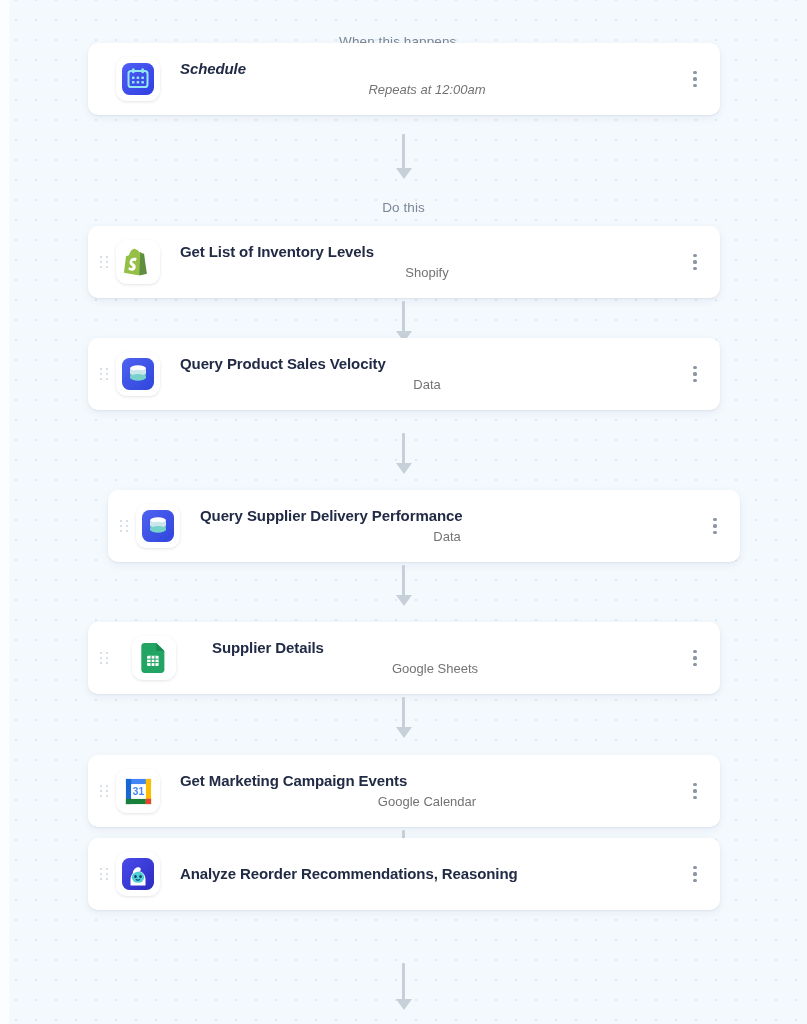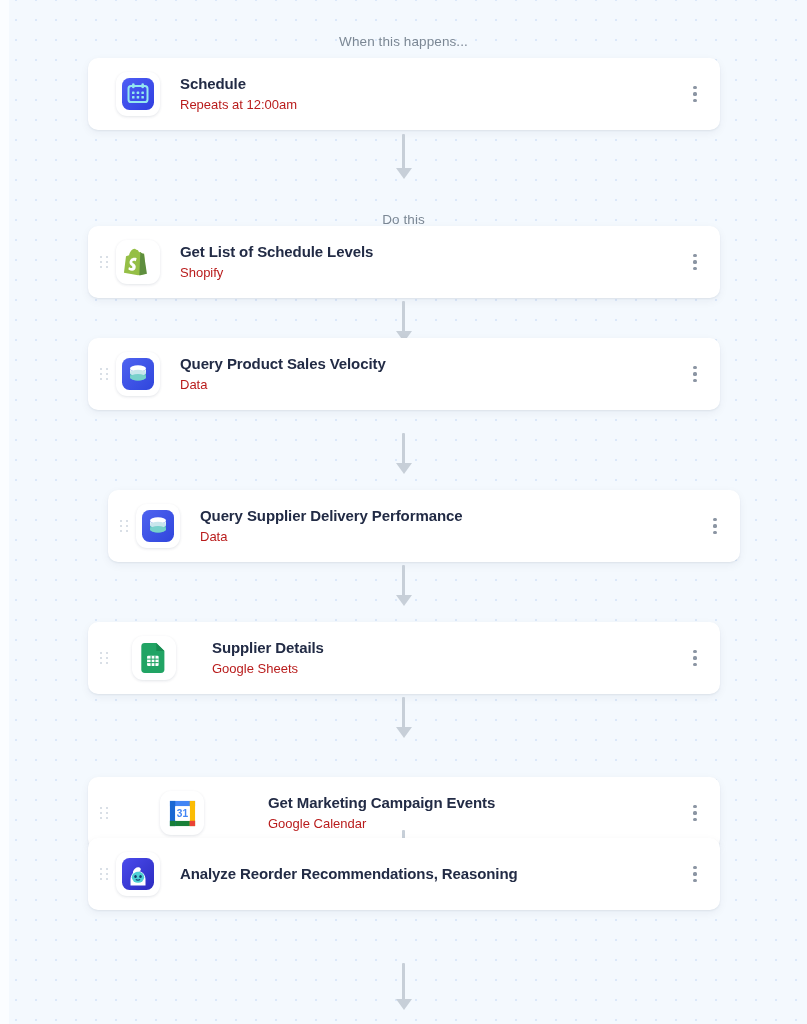--- a/index.html
+++ b/index.html
@@ -70,22 +70,23 @@
     margin-left:2px;
   }
   .icon-tile svg { display:block; }
 
   .card-text { margin-left:20px; flex:1 1 auto; min-width:0; }
   .card-title {
     font-size:15px; font-weight:bold; color:#222b45;
     line-height:1.25; letter-spacing:-.1px; white-space:nowrap;
   }
   .card-sub {
-    font-size:13px; color:#b91c1c; line-height:1.35; margin-top:2px;
+    font-size:13px; color:#737373; line-height:1.35; margin-top:2px;
     white-space:nowrap;
+    text-align:center;
   }
 
   .kebab {
     width:46px; flex:0 0 auto;
     display:flex; flex-direction:column; align-items:center; gap:3.4px;
     padding-right:4px;
   }
   .kebab i { width:3.2px; height:3.2px; border-radius:50%; background:#8b95a3; display:block; }
 </style>
 </head>
@@ -93,21 +94,21 @@
 
 <div id="canvas"></div>
 <div id="leftfade"></div>
 
 <div id="flow">
 
   <div class="label-row" style="top:34px;">
     <div class="section-label">When this happens...</div>
   </div>
 
-  <div class="card" style="top:58px;">
+  <div class="card" style="top:43px;font-style:italic;">
     <div class="handle-spacer"></div>
     <div class="icon-tile">
       <svg width="32" height="32" viewBox="0 0 32 32">
         <defs>
           <linearGradient id="gSched" x1="0" y1="0" x2="1" y2="1">
             <stop offset="0" stop-color="#4f5ef5"></stop>
               <stop offset="1" stop-color="#2f3fe0"></stop>
           </linearGradient>
         </defs>
         <rect x="0" y="0" width="32" height="32" rx="7.5" fill="url(#gSched)"></rect>
@@ -133,21 +134,21 @@
         <i></i>
         <i></i>
       </div>
   </div>
 
   <div class="arrow" style="top:134px;">
     <div class="stem" style="height:35px;"></div>
       <div class="head"></div>
   </div>
 
-  <div class="label-row" style="top:200px;margin-top:12px;">
+  <div class="label-row" style="top:200px;">
     <div class="section-label">Do this</div>
   </div>
 
   <div class="card" style="top:226px;">
     <div class="drag-handle">
       <span class="dots">
           <i></i>
           <i></i>
           <i></i>
           <i></i>
@@ -157,21 +158,21 @@
     </div>
     <div class="icon-tile">
       <svg width="30" height="30" viewBox="0 0 32 32">
         <path d="M22.6 7.3c-.1-.1-.3-.2-.4-.2l-1.9-.1-1.5-1.5c-.2-.2-.4-.2-.7-.1l-.9.3c-.5-1.5-1.4-2.9-3-2.9h-.2c-.5-.6-1-.9-1.5-.9-3.7 0-5.5 4.6-6 6.9l-2.5.8c-.8.2-.8.3-.9 1L1 27.4l15.1 2.8 8.2-1.8c-.1-.2-1.6-20.9-1.7-21.1z" fill="#95bf46"></path>
         <path d="M22.2 7.1l-1.9-.1-1.5-1.5c-.1-.1-.2-.1-.3-.1l-1.1 24.9 8.2-1.8S22.3 7.3 22.2 7.1z" fill="#5e8e3e"></path>
         <path d="M14.6 12.1l-1 3s-.9-.5-2-.5c-1.6 0-1.7 1-1.7 1.3 0 1.4 3.7 1.9 3.7 5.2 0 2.6-1.7 4.3-3.9 4.3-2.7 0-4-1.7-4-1.7l.7-2.4s1.4 1.2 2.5 1.2c.8 0 1.1-.6 1.1-1 0-1.8-3-1.9-3-4.9 0-2.6 1.8-5.1 5.5-5.1 1.4 0 2.1.6 2.1.6z" fill="#fff"></path>
         <path d="M13 6.2c-1 .3-2.2.7-3.3 1 .7-2.4 1.9-3.6 3-4.1-.2.6-.3 1.4-.3 2.4v.7zm1.4-.4V5.4c0-1-.1-1.8-.4-2.4.9.1 1.5 1.1 1.9 2.3l-1.5.5z" fill="#95bf46"></path>
       </svg>
     </div>
     <div class="card-text">
-      <div class="card-title">Get List of Schedule Levels</div>
+      <div class="card-title">Get List of Inventory Levels</div>
       <div class="card-sub">Shopify</div>
     </div>
     <div class="kebab">
         <i></i>
         <i></i>
         <i></i>
       </div>
   </div>
 
   <div class="arrow" style="top:301px;">
@@ -292,21 +293,21 @@
         <i></i>
         <i></i>
       </div>
   </div>
 
   <div class="arrow" style="top:697px;">
     <div class="stem" style="height:31px;"></div>
       <div class="head"></div>
   </div>
 
-  <div class="card" style="top:777px;gap:44px;">
+  <div class="card" style="top:755px;">
     <div class="drag-handle">
       <span class="dots">
           <i></i>
           <i></i>
           <i></i>
           <i></i>
           <i></i>
           <i></i>
         </span>
     </div>

